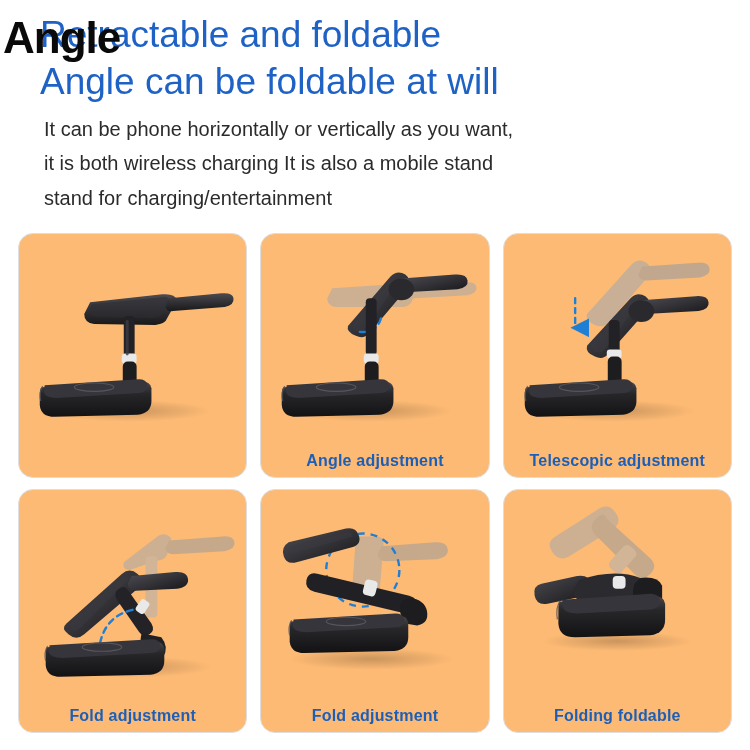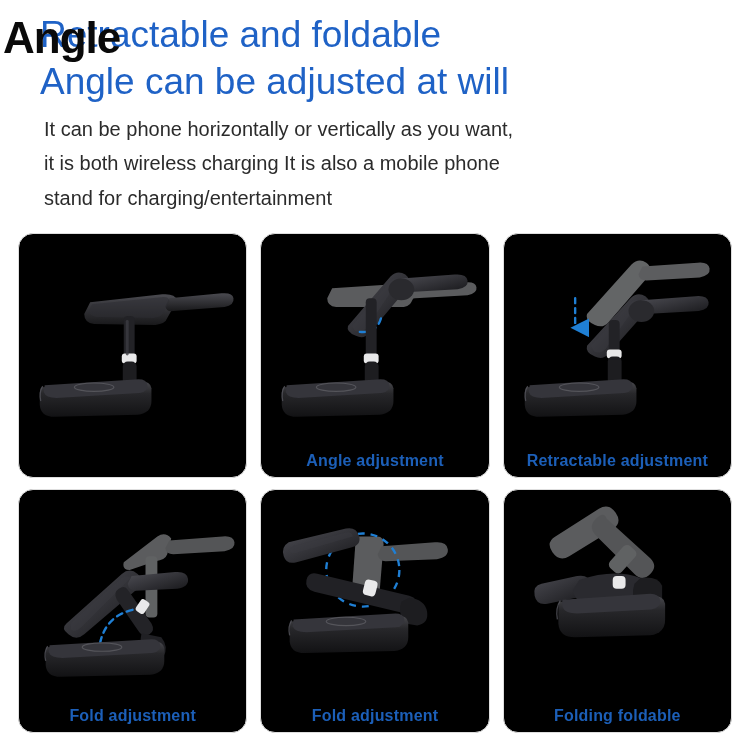--- a/index.html
+++ b/index.html
@@ -39,21 +39,21 @@
   .grid{
     position:absolute;left:18px;top:233px;
     width:714px;height:500px;
     display:grid;
     grid-template-columns:repeat(3,1fr);
     grid-template-rows:repeat(2,1fr);
     column-gap:13px;row-gap:11px;
   }
   .card{
     position:relative;
-    background:#000000;
+    background:#fdba74;
     border:1px solid #dedede;
     border-radius:15px;
     overflow:hidden;
   }
   .stage{
     position:absolute;left:0;top:0;right:0;bottom:34px;
   }
   .stage svg{width:100%;height:100%;display:block;}
   .caption{
     position:absolute;left:0;right:0;bottom:7px;
@@ -63,28 +63,28 @@
   }
   .caption:empty{display:none;}
 </style>
 </head>
 <body>
 
 <div class="page">
 
   <div class="headline">
     <div>Retractable and foldable</div>
-    <div>Angle can be adjusted at will</div>
+    <div>Angle can be foldable at will</div>
   </div>
 
   <div class="watermark">Angle</div>
 
   <div class="body-copy">
     <div>It can be phone horizontally or vertically as you want,</div>
-    <div>it is both wireless charging It is also a mobile phone</div>
+    <div>it is both wireless charging It is also a mobile stand</div>
     <div>stand for charging/entertainment</div>
   </div>
 
   <div class="grid">
 
     <div class="card">
       <div class="stage">
         <svg viewBox="0 0 230 205" preserveAspectRatio="xMidYMid meet">
           <defs>
             <linearGradient id="g-base1" x1="0" y1="0" x2="0" y2="1">
@@ -233,21 +233,21 @@
             <path d="M103 158 Q101 172 113 176 L126 176 Q131 168 124 160 Z" fill="#202024"></path>
           </g>
           <g>
             <path d="M23 152 L123 146 Q133 146 134 153 L134 166 Q134 178 120 180 L36 182 Q22 182 21 170 L21 160 Q21 153 23 152 Z" fill="url(#g-base3)"></path>
             <path d="M26 150 L121 144 Q129 144 130 150 Q131 156 122 158 L38 163 Q27 163 25 157 Z" fill="#35353b"></path>
             <ellipse cx="76" cy="152" rx="20" ry="4.2" fill="none" stroke="#5a5a60" stroke-width="1.2" opacity="0.85"></ellipse>
             <path d="M24 151 Q20 157 22 166" stroke="#55555c" stroke-width="1.3" fill="none" opacity="0.8"></path>
           </g>
         </svg>
       </div>
-      <div class="caption">Retractable adjustment</div>
+      <div class="caption">Telescopic adjustment</div>
     </div>
 
     <div class="card">
       <div class="stage">
         <svg viewBox="0 0 230 205" preserveAspectRatio="xMidYMid meet">
           <defs>
             <linearGradient id="g-base4" x1="0" y1="0" x2="0" y2="1">
               <stop offset="0" stop-color="#48484d"></stop>
                 <stop offset="0.35" stop-color="#27272a"></stop>
               <stop offset="1" stop-color="#121214"></stop>

